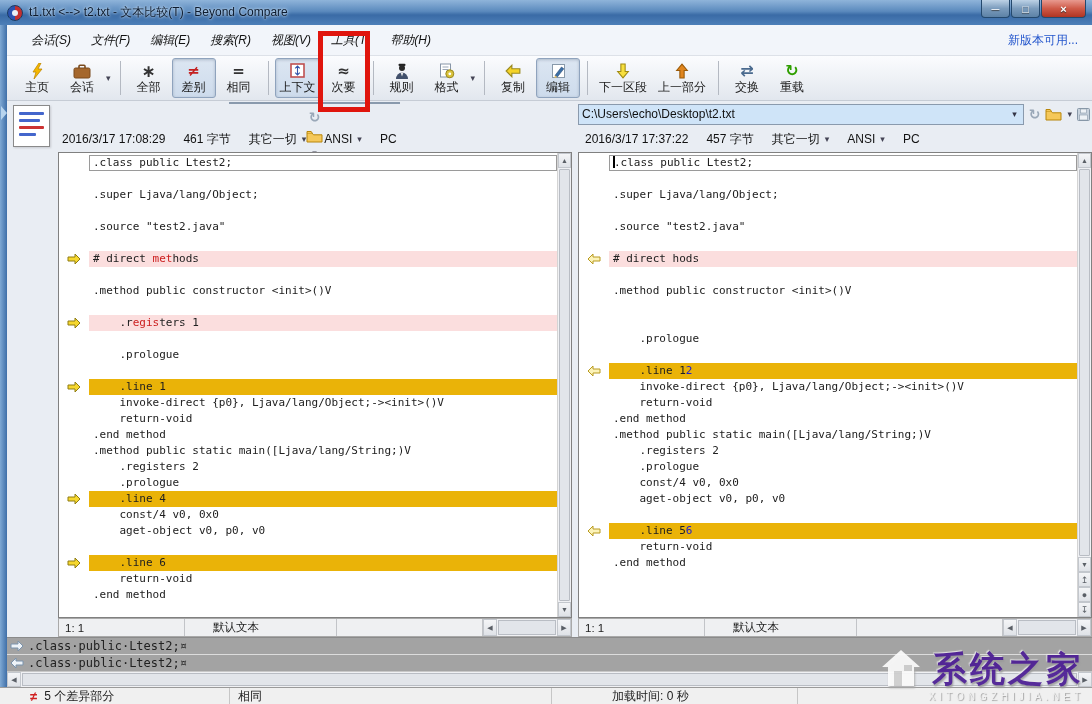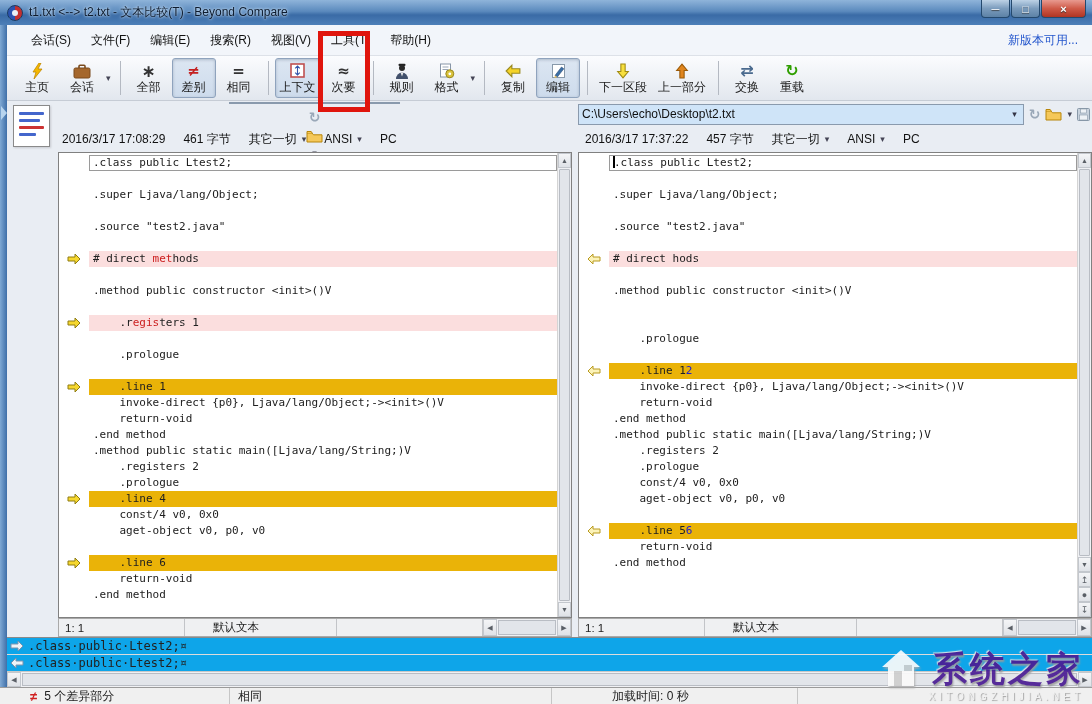--- a/index.html
+++ b/index.html
@@ -18,21 +18,21 @@
     background:linear-gradient(#bdd2e6,#7b9cbd 50%,#5d82a6);text-shadow:0 1px 1px #333;}
   .wc.close{width:45px;background:linear-gradient(#e89a90,#cf5a48 50%,#b03422);font-weight:bold;}
   
   .left-border{position:absolute;top:25px;left:0;width:7px;height:662px;
     background:linear-gradient(90deg,#7fa9d4,#3f6fa8);z-index:5;}
   .left-grip{position:absolute;left:1px;top:106px;width:0;height:0;z-index:6;
     border-top:7px solid transparent;border-bottom:7px solid transparent;border-left:6px solid #b7d4ee;}
   
   .menubar{position:absolute;top:25px;left:7px;right:0;height:31px;background:#f2f5fa;
     border-bottom:1px solid #dde1e8;display:flex;align-items:center;padding-left:14px;}
-  .menu-item{padding:4px 10px;white-space:nowrap;}
+  .menu-item{padding:4px 10px;white-space:nowrap;font-style:italic;}
   .update-link{position:absolute;right:14px;color:#2255cc;}
   
   .toolbar{position:absolute;top:56px;left:7px;right:0;height:45px;
     background:linear-gradient(#fbfcfe,#e2e7ee);border-bottom:1px solid #c6ccd5;
     display:flex;align-items:center;padding-left:8px;}
   .tb-wrap{position:relative;display:flex;align-items:center;margin-right:1px;}
   .tb-btn{display:flex;flex-direction:column;align-items:center;justify-content:center;
     min-width:44px;height:40px;padding:1px 4px 2px;border:1px solid transparent;border-radius:3px;}
   .tb-btn.pressed{background:linear-gradient(#dce6f2,#cddbec);border:1px solid #8fa3bd;
     box-shadow:inset 0 1px 3px rgba(30,50,80,.25);}
@@ -96,21 +96,21 @@
   .pstatus{position:absolute;top:618px;height:19px;width:514px;background:#eff0f2;
     border:1px solid #a9a9a9;display:flex;align-items:stretch;font-size:11.5px;color:#222;}
   .pstatus.ps-left{left:58px;}
   .pstatus.ps-right{left:578px;}
   .ps-seg{display:flex;align-items:center;padding-left:6px;border-right:1px solid #c2c4c8;white-space:nowrap;}
   .ps-a{width:126px;}
   .ps-b{width:152px;padding-left:28px;}
   .ps-c{flex:1;}
   .ps-scroll{width:88px;flex:none;}
   
-  .detailpane{position:absolute;top:637px;left:7px;right:0;height:34px;background:#0ea5e9;
+  .detailpane{position:absolute;top:637px;left:7px;right:0;height:34px;background:#a3a3a3;
     border-top:1px solid #8a8a8a;}
   .detail-row{height:17px;display:flex;align-items:center;padding-left:3px;border-bottom:1px solid #dcdcdc;}
   .detail-icon{margin-right:4px;display:flex;align-items:center;}
   .detail-text{font-family:"DejaVu Sans Mono","Liberation Mono",monospace;font-size:12px;color:#222;white-space:pre;}
   .detail-hscroll{position:absolute;top:671px;left:7px;right:0;height:16px;border-top:1px solid #c8c8c8;}
   
   .statusbar{position:absolute;top:687px;left:0;right:0;bottom:0;background:#f0f0f0;
     border-top:1px solid #9a9a9a;display:flex;align-items:stretch;font-size:12px;color:#222;}
   .sb-seg{display:flex;align-items:center;border-right:1px solid #c6c6c6;padding-left:8px;white-space:nowrap;}
   .sb-1{width:230px;padding-left:30px;gap:7px;}

